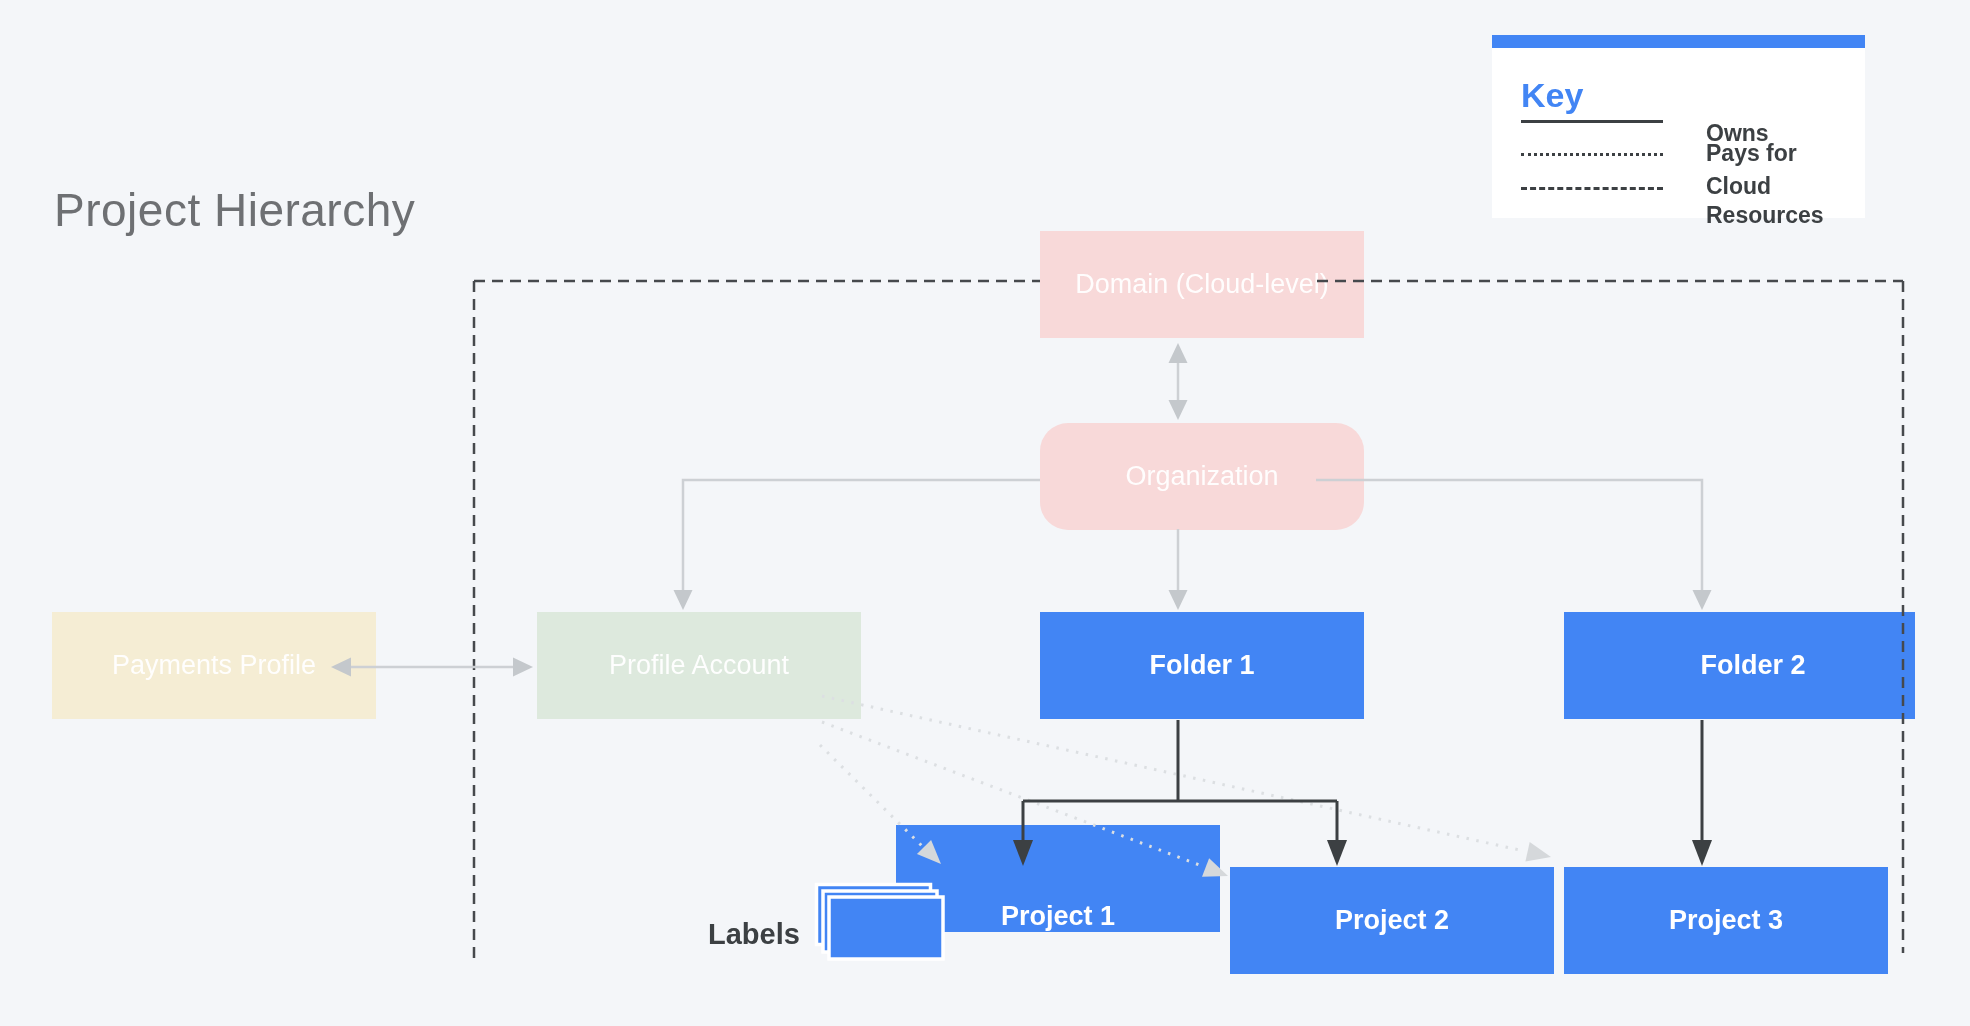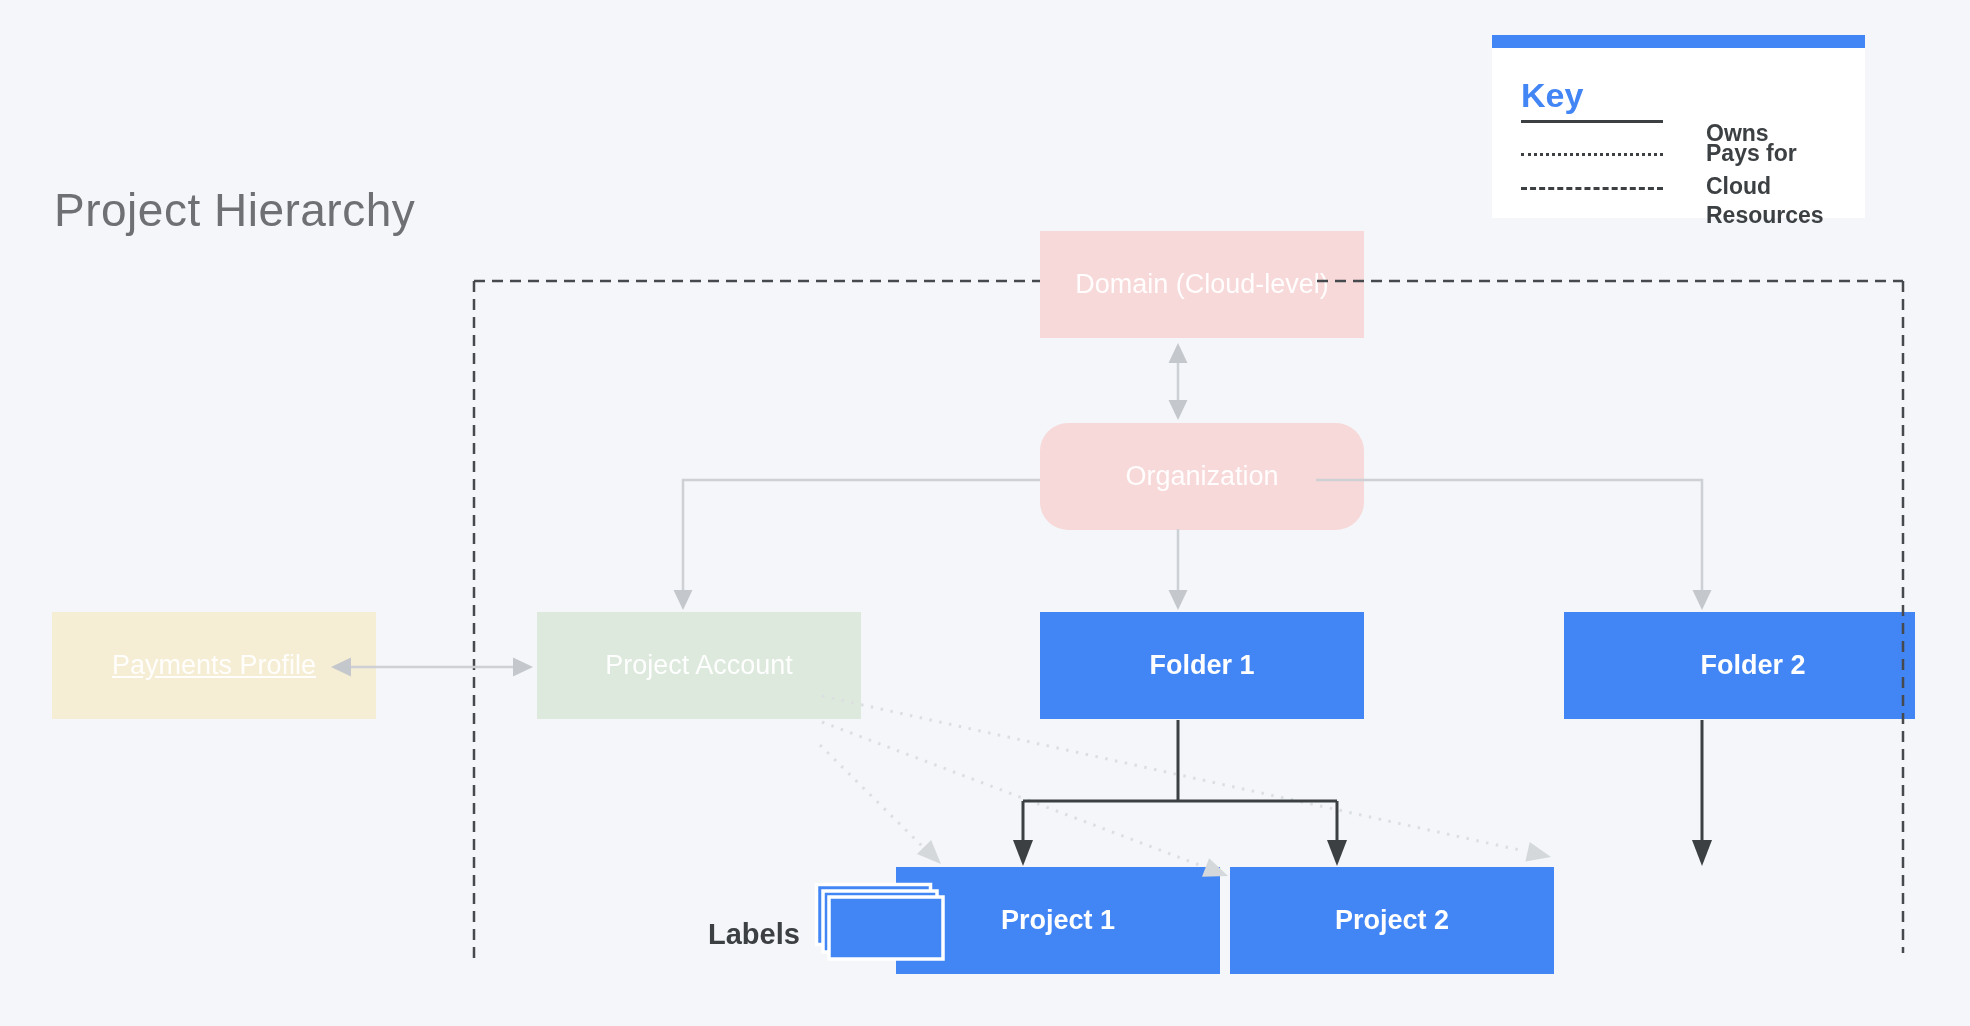--- a/index.html
+++ b/index.html
@@ -38,25 +38,25 @@
     color:rgba(255,255,255,.95);
     z-index:2;
   }
   .node.pink{background:var(--pink);}
   .node.green{background:var(--green);}
   .node.cream{background:var(--cream);}
   .node.blue{background:var(--blue);font-weight:bold;color:#ffffff;}
 
   #node-domain{left:1040px;top:231px;}
   #node-organization{left:1040px;top:423px;border-radius:28px;}
-  #node-payments{left:52px;top:612px;text-decoration:underline;}
+  #node-payments{left:52px;top:612px;}
   #node-billing{left:537px;top:612px;}
   #node-folder1{left:1040px;top:612px;}
   #node-folder2{left:1564px;top:612px;padding-left:27px;}
-  #node-project1{left:896px;top:867px;}
+  #node-project1{left:896px;top:825px;align-items:flex-end;}
   #node-project2{left:1230px;top:867px;}
   #node-project3{left:1564px;top:867px;}
 
   
   svg.connectors{position:absolute;left:0;top:0;z-index:3;pointer-events:none;}
 
   
   .labels-caption{
     position:absolute;left:700px;top:918px;z-index:4;
     font-size:29px;font-weight:bold;color:var(--dark);margin-left:8px;
@@ -95,33 +95,36 @@
   <div class="node pink" id="node-domain">
       <span>Domain (Cloud-level)</span>
     </div>
   <div class="node pink" id="node-organization">
       <span>Organization</span>
     </div>
   <div class="node cream" id="node-payments">
       <span>Payments Profile</span>
     </div>
   <div class="node green" id="node-billing">
-      <span>Project Account</span>
+      <span>Profile Account</span>
     </div>
   <div class="node blue" id="node-folder1">
       <span>Folder 1</span>
     </div>
   <div class="node blue" id="node-folder2">
       <span>Folder 2</span>
     </div>
   <div class="node blue" id="node-project1">
       <span>Project 1</span>
     </div>
   <div class="node blue" id="node-project2">
       <span>Project 2</span>
+    </div>
+  <div class="node blue" id="node-project3">
+      <span>Project 3</span>
     </div>
 
   <svg class="connectors" width="1970" height="1026" viewBox="0 0 1970 1026">
 
     <g stroke="#46494d" stroke-width="2.5" fill="none" stroke-dasharray="11 7">
       <path d="M 474 281 H 1040"></path>
       <path d="M 1317 281 H 1903"></path>
       <path d="M 474 281 V 962"></path>
       <path d="M 1903 281 V 953"></path>
     </g>

